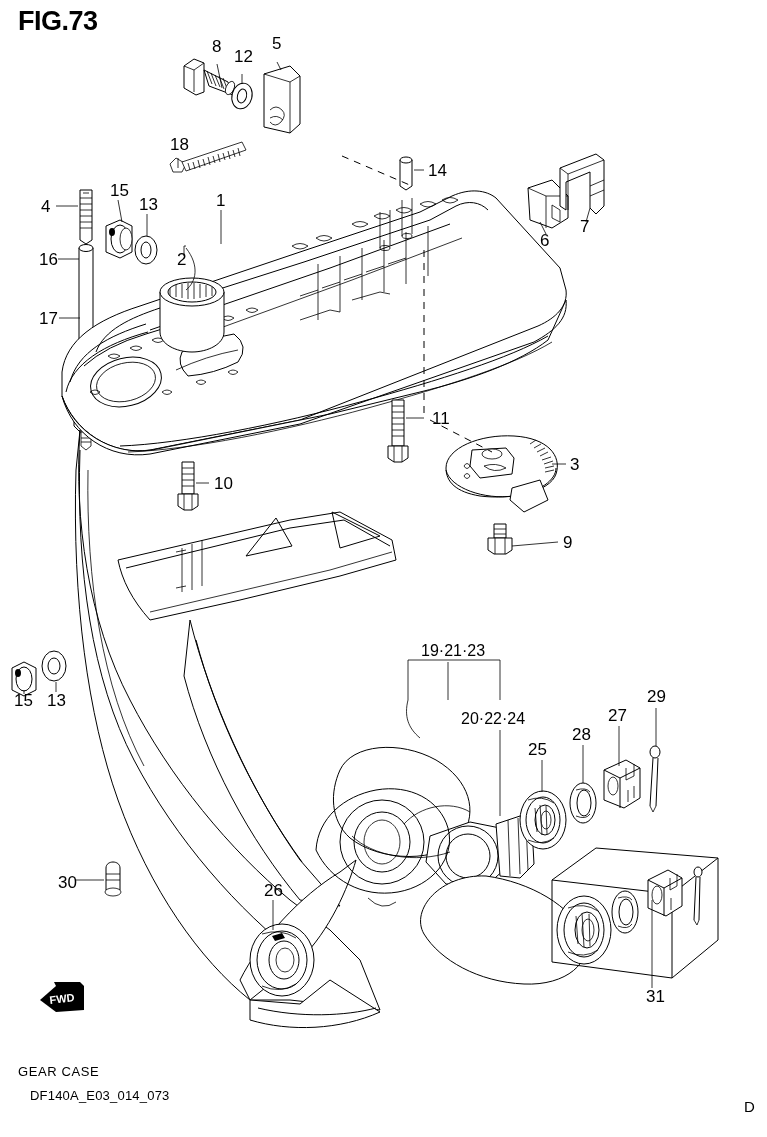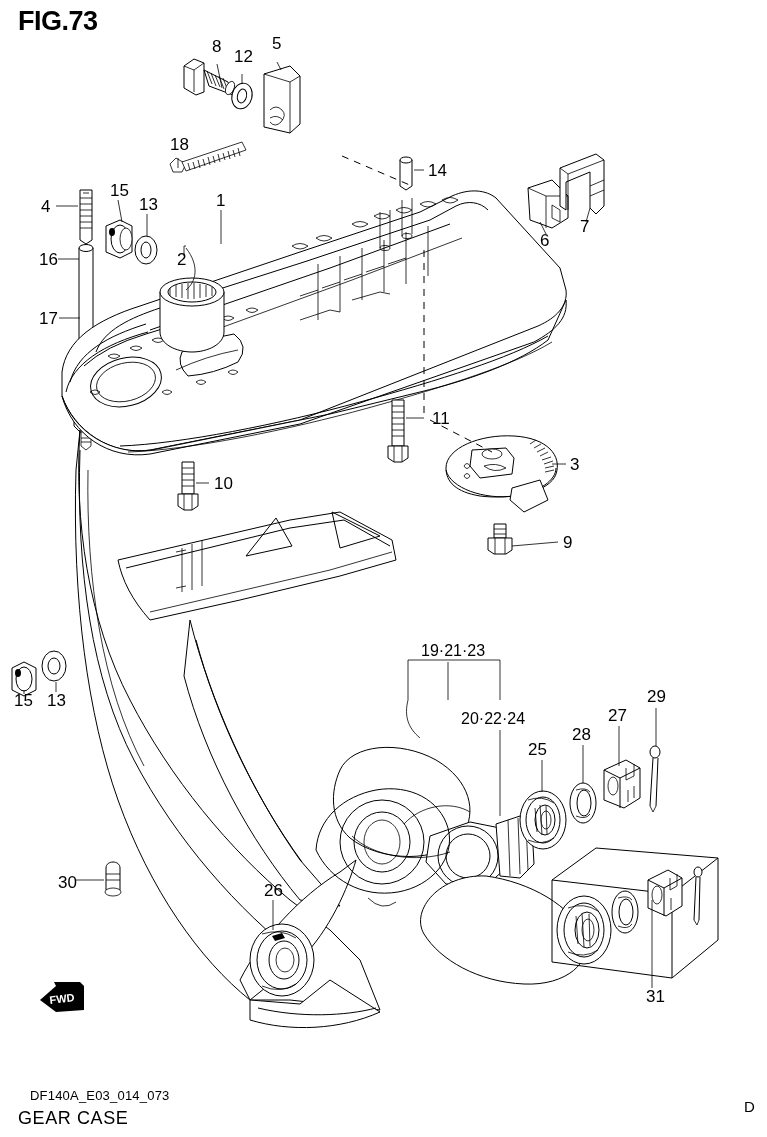--- a/index.html
+++ b/index.html
@@ -13,22 +13,22 @@
   #fig-title{
     position:absolute;left:18px;top:6px;
     font-size:27px;font-weight:bold;letter-spacing:-0.5px;
     font-family:"Liberation Sans","DejaVu Sans",sans-serif;
   }
   #footer-code{
     position:absolute;left:30px;top:1088px;
     font-size:13px;letter-spacing:0.2px;
   }
   #footer-name{
-    position:absolute;left:18px;top:1108px;
-    font-size:18px;letter-spacing:0.6px;
+    position:absolute;left:18px;top:1064px;
+    font-size:13px;letter-spacing:0.6px;
   }
   #page-mark{
     position:absolute;left:744px;top:1098px;
     font-size:15px;
   }
   svg{position:absolute;left:0;top:0;}
   .cal{font-size:17px;font-family:"Liberation Sans","DejaVu Sans",sans-serif;fill:#000;}
   .cal-m{font-size:16px;font-family:"Liberation Sans","DejaVu Sans",sans-serif;fill:#000;}
   .ln{stroke:#000;stroke-width:1;fill:none;}
   .ln-t{stroke:#000;stroke-width:0.8;fill:none;}

